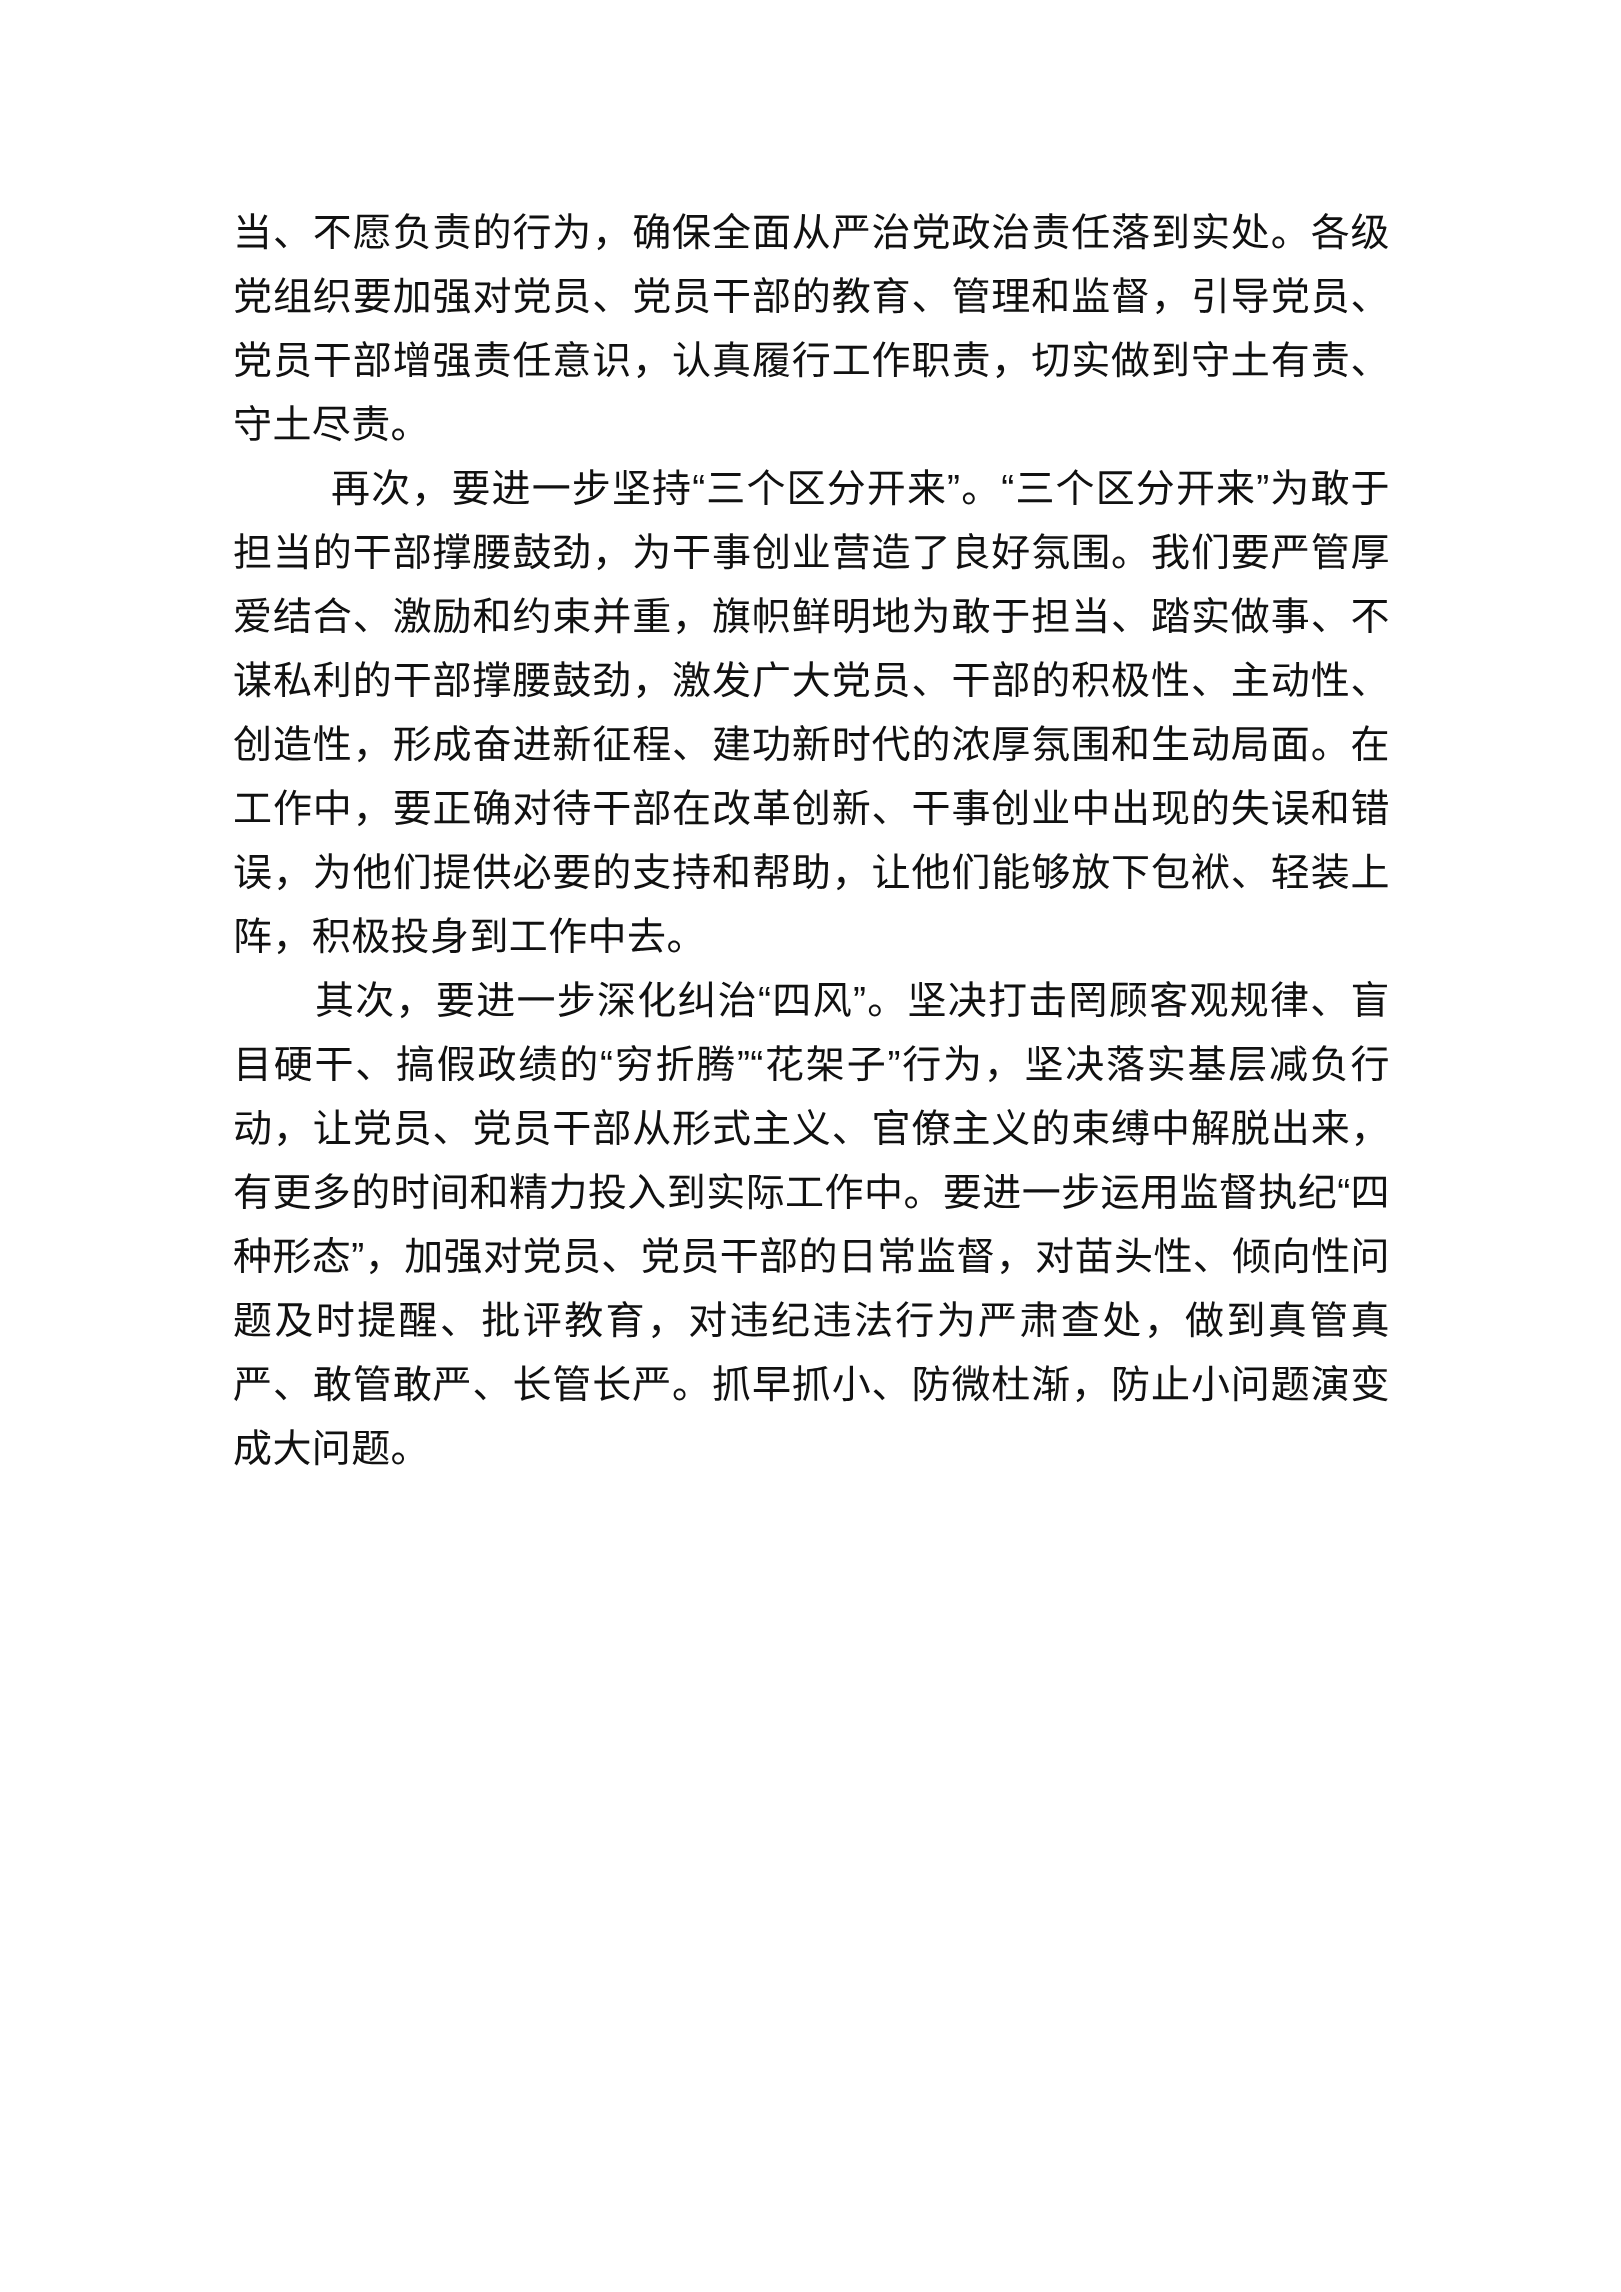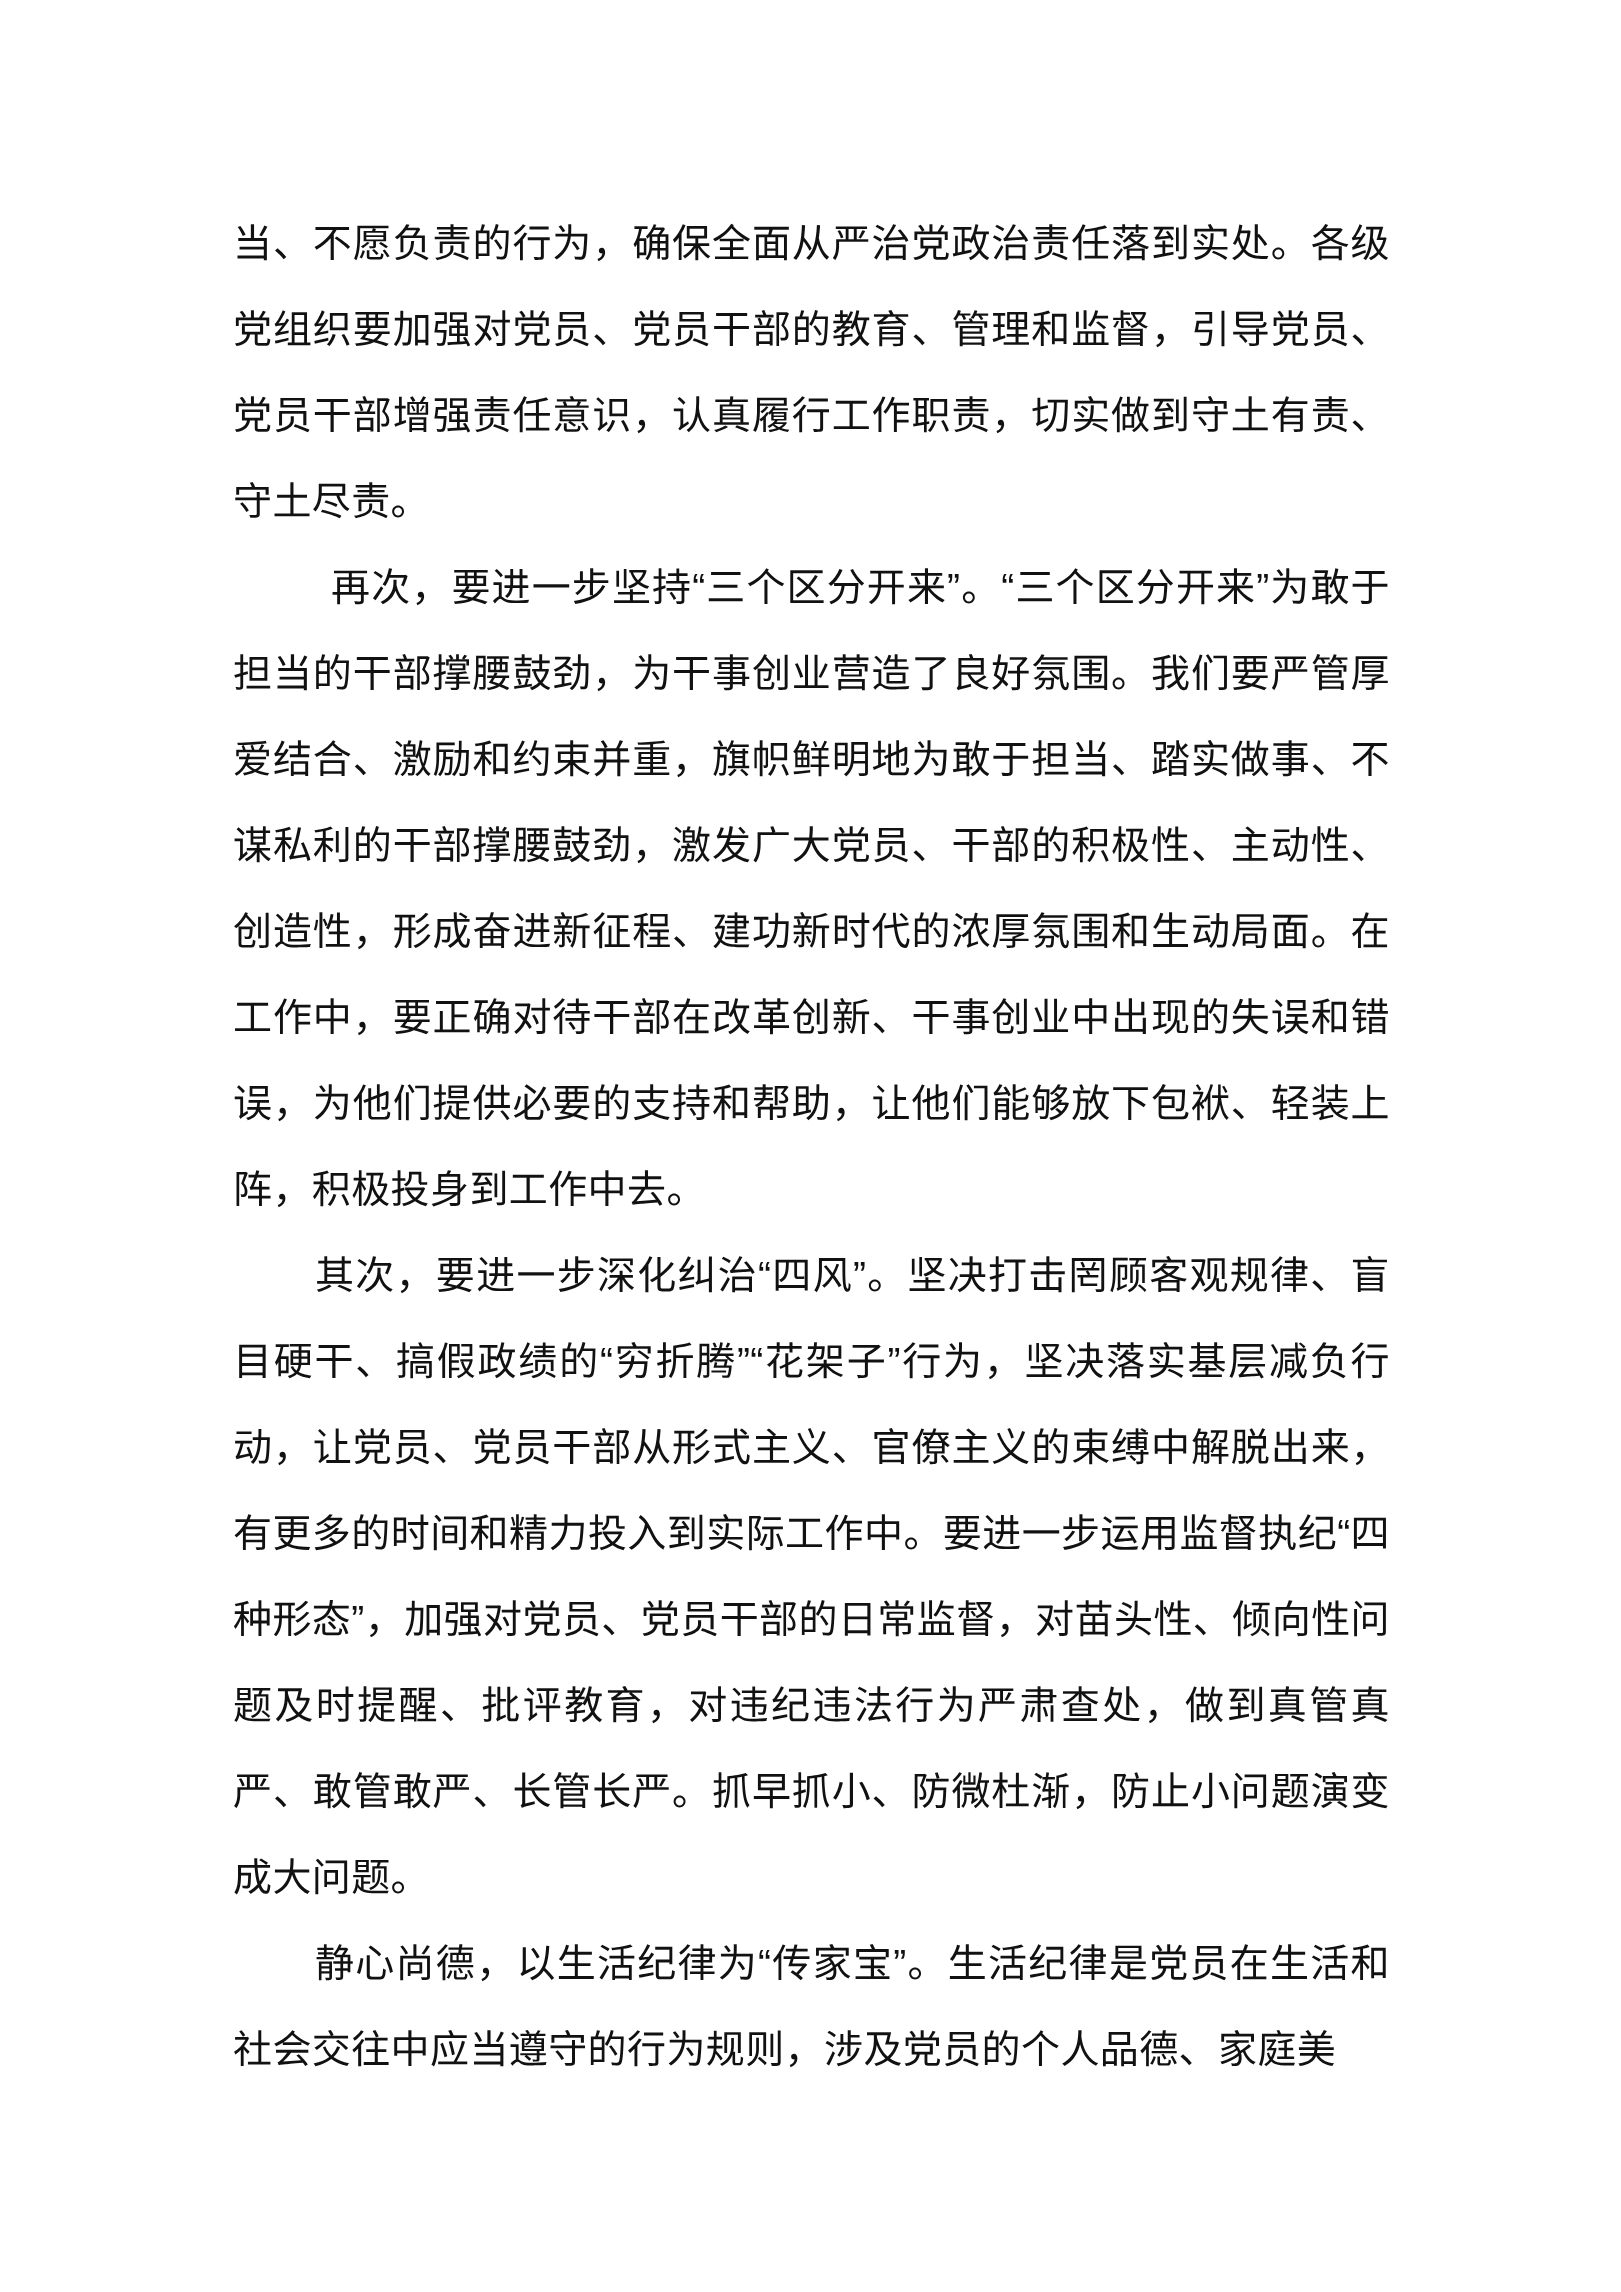--- a/index.html
+++ b/index.html
@@ -24,21 +24,21 @@
   }
   .page-body {
     position: absolute;
     left: 233px;
     top: 201px;
     width: 1157px;
   }
   p.para {
     margin: 0;
     font-size: 39px;
-    line-height: 86px;
+    line-height: 64px;
     letter-spacing: 0.4px;
     text-align: justify;
     text-justify: inter-ideograph;
     word-break: break-all;
     color: #111111;
   }
   p.indent {
     text-indent: 82px;
   }
   p.indent-wide {
@@ -46,16 +46,15 @@
   }
 </style>
 </head>
 <body>
 
 <div class="page">
   <div class="page-body">
     <p class="para">当、不愿负责的行为，确保全面从严治党政治责任落到实处。各级党组织要加强对党员、党员干部的教育、管理和监督，引导党员、党员干部增强责任意识，认真履行工作职责，切实做到守土有责、守土尽责。</p>
     <p class="para indent-wide">再次，要进一步坚持“三个区分开来”。“三个区分开来”为敢于担当的干部撑腰鼓劲，为干事创业营造了良好氛围。我们要严管厚爱结合、激励和约束并重，旗帜鲜明地为敢于担当、踏实做事、不谋私利的干部撑腰鼓劲，激发广大党员、干部的积极性、主动性、创造性，形成奋进新征程、建功新时代的浓厚氛围和生动局面。在工作中，要正确对待干部在改革创新、干事创业中出现的失误和错误，为他们提供必要的支持和帮助，让他们能够放下包袱、轻装上阵，积极投身到工作中去。</p>
     <p class="para indent">其次，要进一步深化纠治“四风”。坚决打击罔顾客观规律、盲目硬干、搞假政绩的“穷折腾”“花架子”行为，坚决落实基层减负行动，让党员、党员干部从形式主义、官僚主义的束缚中解脱出来，有更多的时间和精力投入到实际工作中。要进一步运用监督执纪“四种形态”，加强对党员、党员干部的日常监督，对苗头性、倾向性问题及时提醒、批评教育，对违纪违法行为严肃查处，做到真管真严、敢管敢严、长管长严。抓早抓小、防微杜渐，防止小问题演变成大问题。</p>
-    <p class="para indent">静心尚德，以生活纪律为“传家宝”。生活纪律是党员在生活和社会交往中应当遵守的行为规则，涉及党员的个人品德、家庭美</p>
   </div>
 </div>
 
 
 </body></html>

